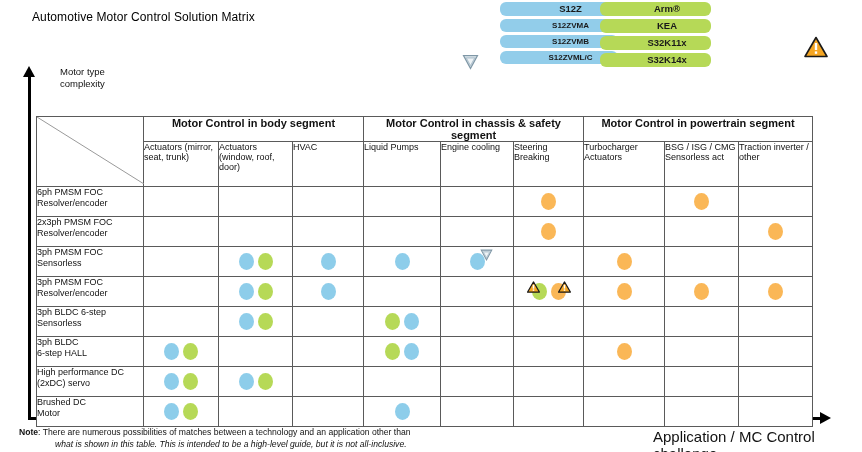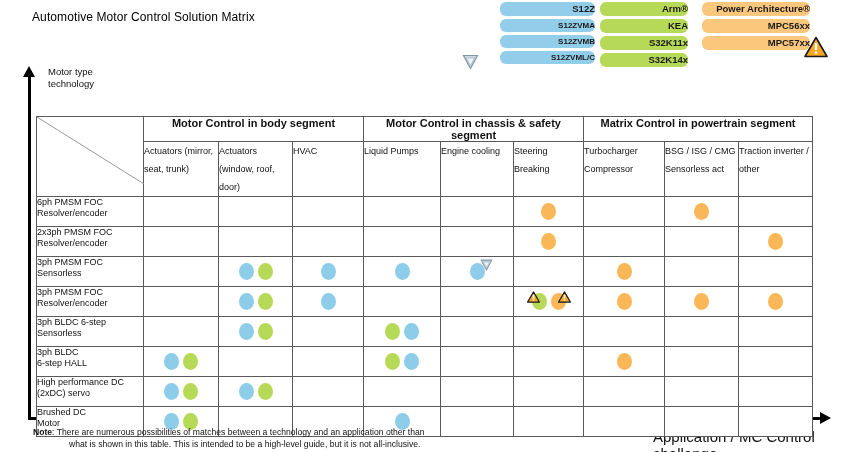--- a/index.html
+++ b/index.html
@@ -18,23 +18,23 @@
   }
 
   
   .legend{position:absolute;left:462px;top:2px;width:400px;height:72px;}
   .legend-col{position:absolute;top:0;width:100px;}
   .legend-col.c0{left:38px;}
   .legend-col.c1{left:138px;}
   .legend-col.c2{left:240px;}
   .badge{
     height:13px;line-height:13px;margin-bottom:3px;
-    border-radius:6px;text-align:right;
+    border-radius:6px;text-align:center;
     font-size:8px;font-weight:bold;color:#1a1a1a;
-    white-space:nowrap;overflow:hidden;
+    white-space:nowrap;overflow:hidden;padding-left:23px;
   }
   .badge.head{font-size:9.5px;height:14px;line-height:14px;}
   .badge.blue{background:#92cdea;}
   .badge.green{background:#b6d957;}
   .badge.orange{background:#fac77d;}
   .legend-col.c2 .badge{width:108px;}
   .legend-col.c0 .badge{width:95px;}
   .legend-col.c1 .badge{width:88px;}
 
   
@@ -42,21 +42,21 @@
   .shield-legend{position:absolute;left:0px;top:52px;}
   .warn-legend{position:absolute;left:342px;top:34px;width:24px;height:22px;}
 
   
   .y-axis{position:absolute;left:28px;top:74px;width:3px;height:345px;background:#000;}
   .y-arrow{
     position:absolute;left:23px;top:66px;width:0;height:0;
     border-left:6.5px solid transparent;border-right:6.5px solid transparent;
     border-bottom:11px solid #000;
   }
-  .y-label{position:absolute;left:48px;top:66px;font-size:9.5px;line-height:11.5px;color:#111;}
+  .y-label{position:absolute;left:60px;top:66px;font-size:9.5px;line-height:11.5px;color:#111;}
   .x-axis{position:absolute;left:28px;top:417px;width:795px;height:3px;background:#000;}
   .x-arrow{
     position:absolute;left:820px;top:412px;width:0;height:0;
     border-top:6.5px solid transparent;border-bottom:6.5px solid transparent;
     border-left:11px solid #000;
   }
   .x-label{position:absolute;left:653px;top:428px;font-size:15px;color:#111;}
 
   
   .matrix{
@@ -66,21 +66,21 @@
   .matrix td,.matrix th{
     border:1px solid #5a5a5a;padding:0;vertical-align:top;
     background:#fff;
   }
   .grp{
     height:23px;text-align:center;font-size:11px;font-weight:bold;color:#111;
     vertical-align:middle;
   }
   .sub{
     height:44px;font-size:9px;font-weight:normal;color:#111;
-    padding:3px 0 0 4px;text-align:left;line-height:18px;vertical-align:top;
+    padding:3px 0 0 4px;text-align:left;line-height:10px;vertical-align:top;
   }
   .corner{background:#fff;position:relative;}
   .corner svg{position:absolute;left:0;top:0;}
   .rowlabel{
     font-size:9px;line-height:11px;color:#111;padding:4px 0 0 6px;
     text-align:left;vertical-align:top;height:29px;
   }
   .cell{position:relative;height:29px;}
   .dots{
     position:absolute;left:0;top:0;right:0;bottom:0;
@@ -92,25 +92,25 @@
   .dot.blue{background:#8dcdea;}
   .dot.green{background:#b6d957;}
   .dot.orange{background:#fab757;}
   .dot .mark{position:absolute;width:13px;height:12px;}
   .dot .mark.tl{left:-5px;top:-4px;}
   .dot .mark.tr{right:-5px;top:-4px;}
   .dot .mark.shield{right:-8px;top:-6px;width:13px;height:12px;}
 
   
   .note{
-    position:absolute;left:33px;top:427px;font-size:8.6px;line-height:11.5px;color:#111;
+    position:absolute;left:19px;top:427px;font-size:8.6px;line-height:11.5px;color:#111;
     width:470px;
   }
   .note b{font-weight:bold;}
-  .note .l2{padding-left:36px;display:block;}
+  .note .l2{padding-left:36px;display:block;font-style:italic;}
 </style>
 </head>
 <body>
 
 <div id="root">
 
   <div class="title">Automotive Motor Control Solution Matrix</div>
 
   <div class="legend">
     <span class="shield shield-legend">
@@ -131,32 +131,27 @@
       <div class="badge blue">S12ZVMA</div>
       <div class="badge blue">S12ZVMB</div>
       <div class="badge blue">S12ZVML/C</div>
     </div>
     <div class="legend-col c1">
       <div class="badge green head">Arm®</div>
       <div class="badge green head">KEA</div>
       <div class="badge green head">S32K11x</div>
       <div class="badge green head">S32K14x</div>
     </div>
-    <div class="legend-col c2">
-      <div class="badge orange head">Power Architecture®</div>
-      <div class="badge orange head">MPC56xx</div>
-      <div class="badge orange head">MPC57xx</div>
-    </div>
   </div>
 
   <div class="y-arrow"></div>
   <div class="y-axis"></div>
   <div class="y-label">
     <span>Motor type</span><br>
-    <span>technology</span>
+    <span>complexity</span>
   </div>
   <div class="x-axis"></div>
   <div class="x-arrow"></div>
   <div class="x-label">Application / MC Control challenge</div>
 
   <table class="matrix">
     <colgroup>
       <col style="width:107px">
         <col style="width:75px">
         <col style="width:74px">
@@ -170,30 +165,30 @@
     </colgroup>
     <tbody id="matrix-body">
         <tr>
           <td class="corner" rowspan="2">
             <svg width="107" height="67">
               <line x1="0" y1="0" x2="107" y2="67" stroke="#9a9a9a" stroke-width="1"></line>
             </svg>
           </td>
           <td class="grp" colspan="3">Motor Control in body segment</td>
           <td class="grp" colspan="3">Motor Control in chassis &amp; safety segment</td>
-          <td class="grp" colspan="3">Matrix Control in powertrain segment</td>
+          <td class="grp" colspan="3">Motor Control in powertrain segment</td>
         </tr>
         <tr>
           <td class="sub">Actuators (mirror, seat, trunk)</td>
           <td class="sub">Actuators (window, roof, door)</td>
           <td class="sub">HVAC</td>
           <td class="sub">Liquid Pumps</td>
           <td class="sub">Engine cooling</td>
           <td class="sub">Steering Breaking</td>
-          <td class="sub">Turbocharger Compressor</td>
+          <td class="sub">Turbocharger Actuators</td>
           <td class="sub">BSG / ISG / CMG Sensorless act</td>
           <td class="sub">Traction inverter / other</td>
         </tr>
         <tr>
           <td class="rowlabel">6ph PMSM FOC<br>Resolver/encoder</td>
           <td class="cell"></td>
           <td class="cell"></td>
           <td class="cell"></td>
           <td class="cell"></td>
           <td class="cell"></td>

